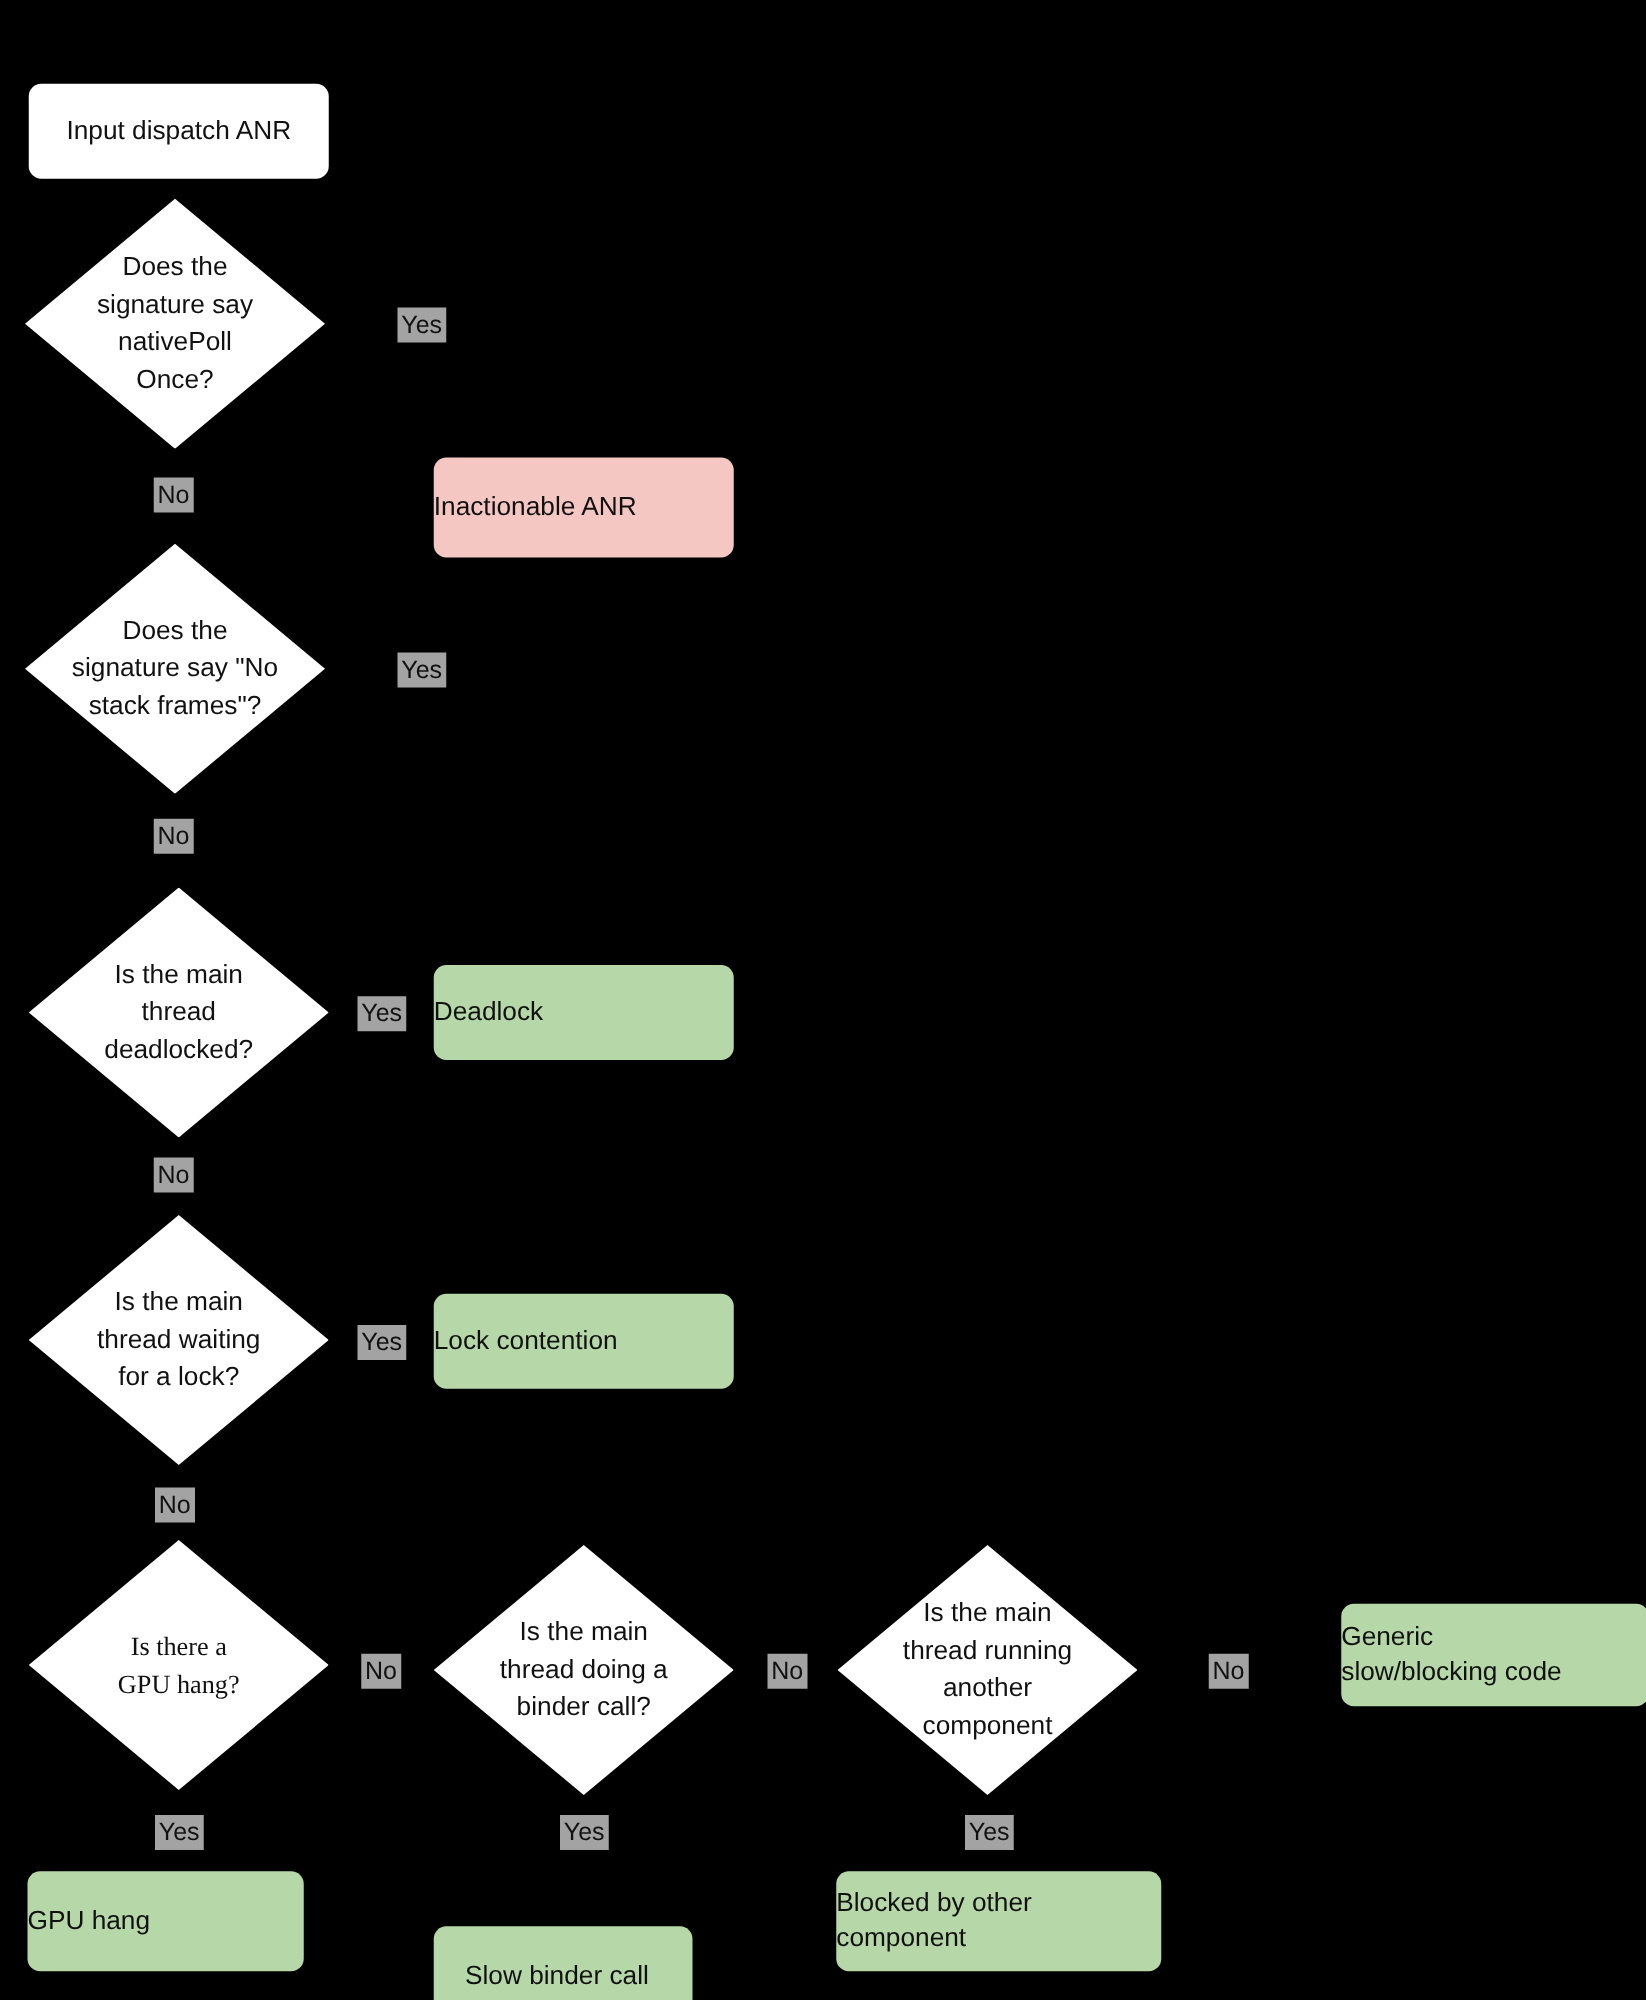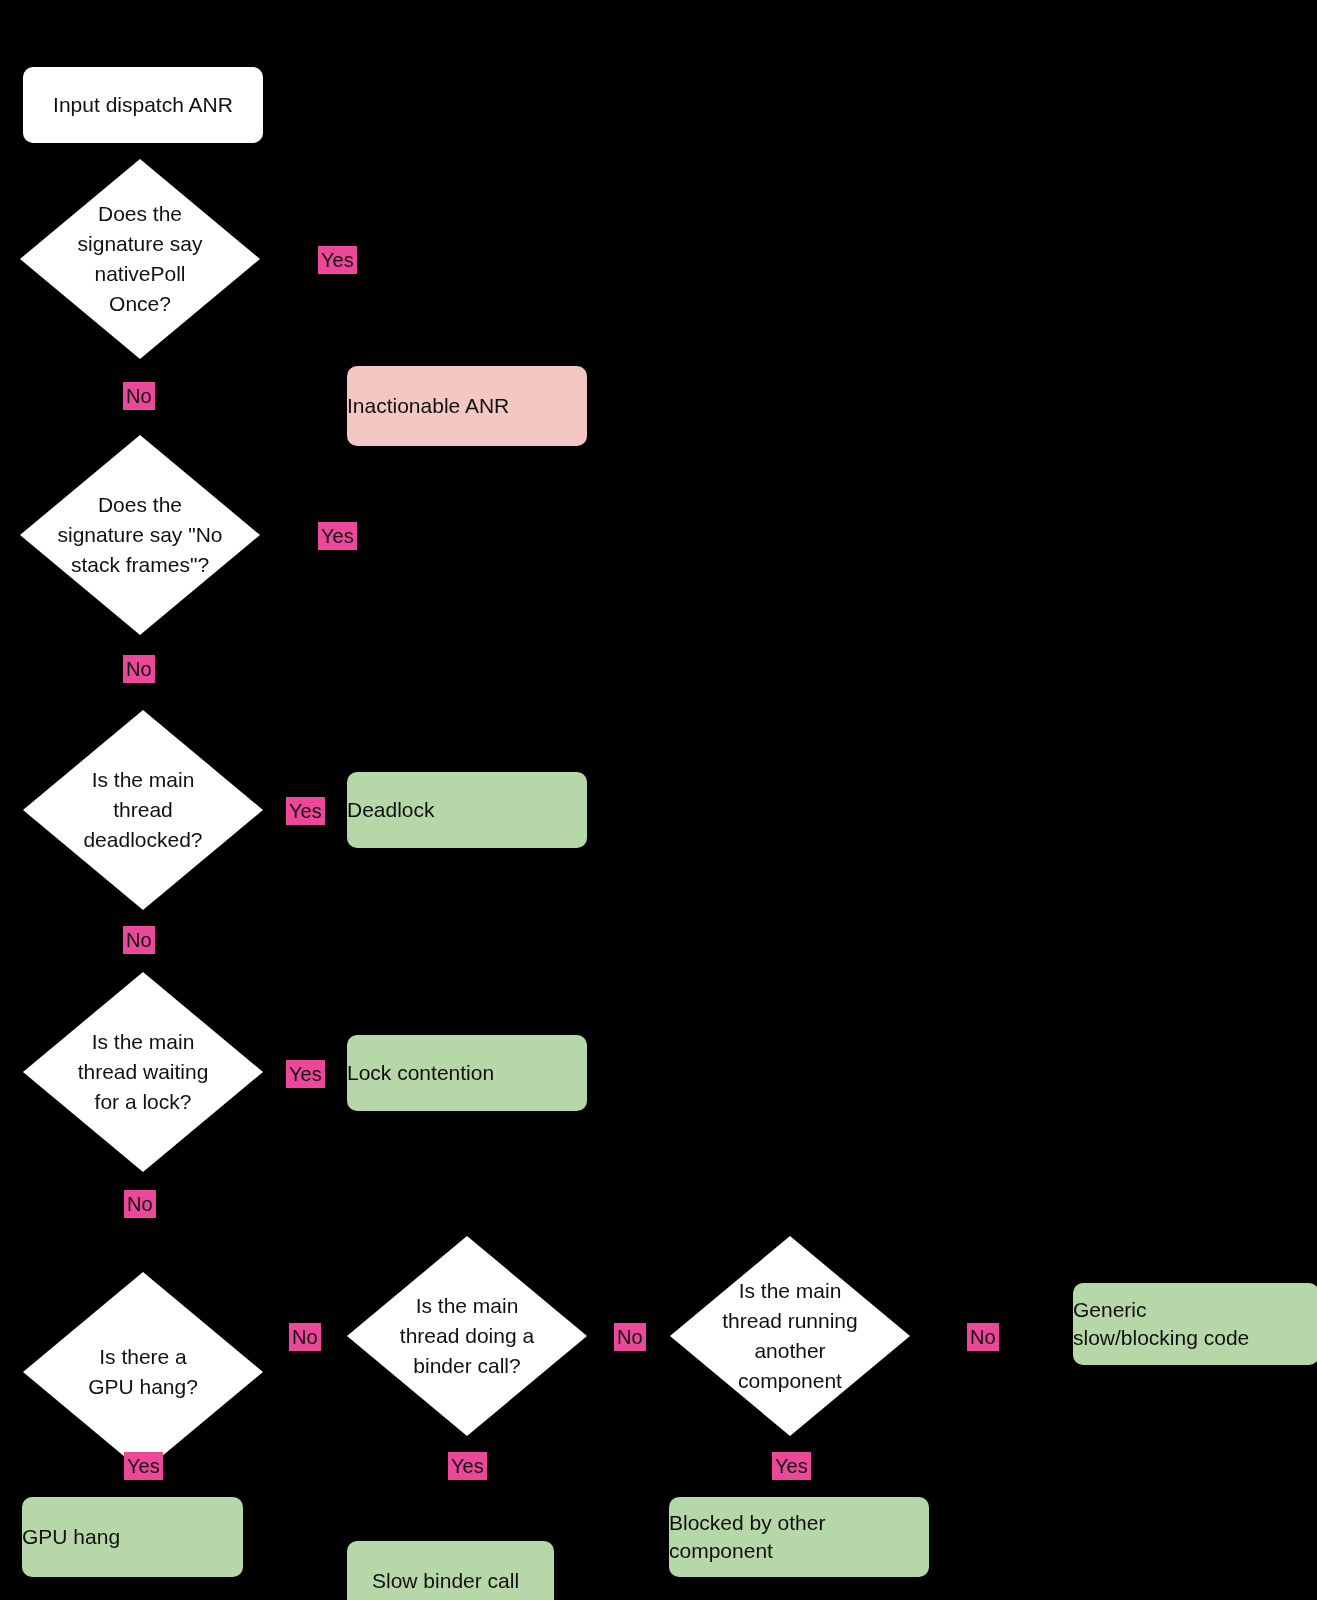--- a/index.html
+++ b/index.html
@@ -41,21 +41,21 @@
     align-items: flex-start; justify-content: center;
     text-align: center;
     font-size: 21px; line-height: 28px;
     white-space: nowrap;
   }
   .obox.negative { background: #f4c7c3; }
   .obox.positive { background: #b6d7a8; }
 
   .elabel {
     position: absolute;
-    background: #ec4899; color: #111111;
+    background: #a3a3a3; color: #111111;
     font-size: 20px; line-height: 24px;
     padding: 2px 3px;
     white-space: nowrap;
   }
 </style>
 </head>
 <body>
 
 <div id="canvas">
 
@@ -109,21 +109,21 @@
       <div>for a lock?</div>
     </div>
   </div>
   <div class="elabel" style="left:286px; top:1060px;">Yes</div>
   <div class="elabel" style="left:124px; top:1190px;">No</div>
 
   <div class="node obox positive" style="left:347px; top:1035px; height:76px;">
     <div>Lock contention</div>
   </div>
 
-  <div class="node diamond" style="left:23px; top:1272px;">
+  <div class="node diamond" style="left:23px; top:1232px;font-family:Liberation Serif, serif;">
     <div class="dtext">
       <div>Is there a</div>
       <div>GPU hang?</div>
     </div>
   </div>
   <div class="elabel" style="left:289px; top:1323px;">No</div>
   <div class="elabel" style="left:124px; top:1452px;">Yes</div>
 
   <div class="node diamond" style="left:347px; top:1236px;">
     <div class="dtext">

